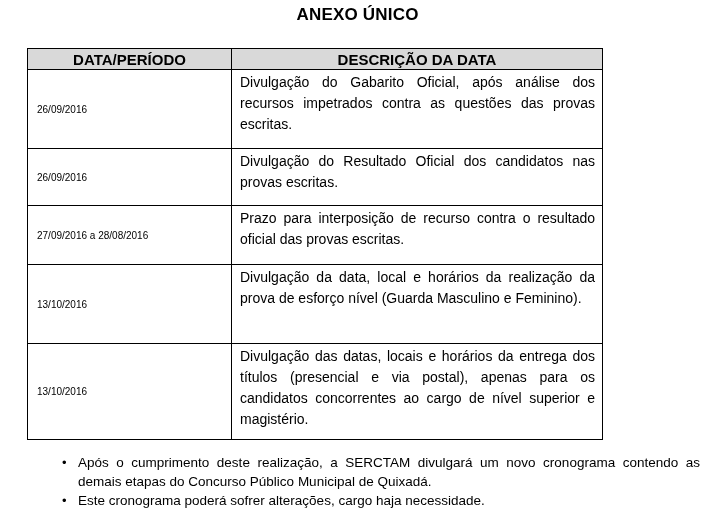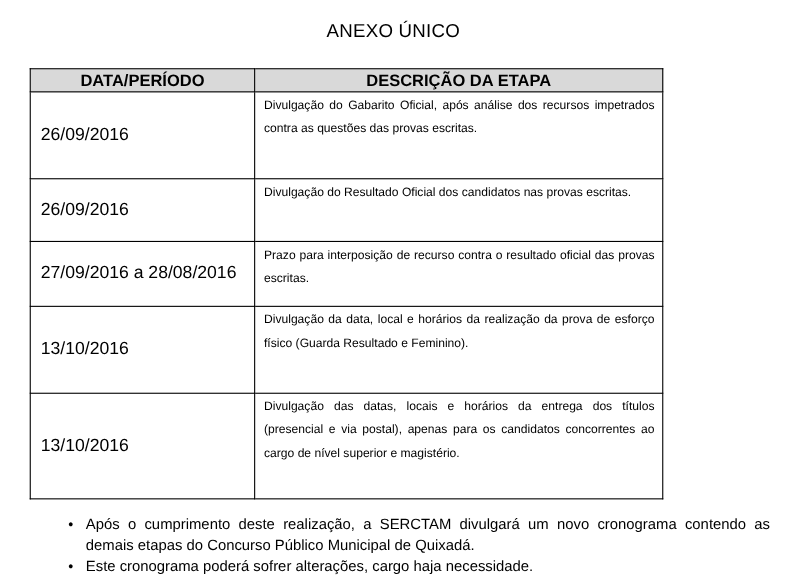--- a/index.html
+++ b/index.html
@@ -11,24 +11,24 @@
   * { box-sizing: border-box; }
   html, body {
     margin: 0; padding: 0;
     width: 715px; height: 529px;
     background: var(--page_bg);
     color: var(--text_color);
     font-family: "Liberation Sans", sans-serif;
     overflow: hidden;
   }
   .doc-title {
-    padding-top: 19px;
+    padding-top: 5px;
     text-align: center;
     font-size: 17px;
-    font-weight: normal;
+    font-weight: bold;
     letter-spacing: 0.2px;
   }
   table.schedule {
     border-collapse: collapse;
     table-layout: fixed;
     margin: 23px 0 0 27px;
     width: 575px;
   }
   table.schedule th,
   table.schedule td {
@@ -40,26 +40,26 @@
     font-weight: bold;
     text-align: center;
     height: 21px;
     padding: 1px 2px;
   }
   col.c-date { width: 204px; }
   col.c-desc { width: 371px; }
   td.date-cell {
     vertical-align: middle;
     padding: 2px 4px 2px 9px;
-    font-size: 16px;
+    font-size: 10px;
   }
   td.desc-cell {
     vertical-align: top;
     padding: 2px 7px 2px 8px;
-    font-size: 11px;
+    font-size: 14px;
     line-height: 21px;
     text-align: justify;
   }
   tr.r1 { height: 79px; }
   tr.r2 { height: 57px; }
   tr.r3 { height: 59px; }
   tr.r4 { height: 79px; }
   tr.r5 { height: 96px; }
   ul.notes {
     list-style: none;
@@ -89,39 +89,39 @@
 <div class="doc-title">ANEXO ÚNICO</div>
 
 <table class="schedule">
   <colgroup>
     <col class="c-date">
     <col class="c-desc">
   </colgroup>
   <thead>
     <tr>
       <th>DATA/PERÍODO</th>
-      <th>DESCRIÇÃO DA ETAPA</th>
+      <th>DESCRIÇÃO DA DATA</th>
     </tr>
   </thead>
   <tbody>
     <tr class="r1">
       <td class="date-cell">26/09/2016</td>
       <td class="desc-cell">Divulgação do Gabarito Oficial, após análise dos recursos impetrados contra as questões das provas escritas.</td>
     </tr>
     <tr class="r2">
       <td class="date-cell">26/09/2016</td>
       <td class="desc-cell">Divulgação do Resultado Oficial dos candidatos nas provas escritas.</td>
     </tr>
     <tr class="r3">
       <td class="date-cell">27/09/2016 a 28/08/2016</td>
       <td class="desc-cell">Prazo para interposição de recurso contra o resultado oficial das provas escritas.</td>
     </tr>
     <tr class="r4">
       <td class="date-cell">13/10/2016</td>
-      <td class="desc-cell">Divulgação da data, local e horários da realização da prova de esforço físico (Guarda Resultado e Feminino).</td>
+      <td class="desc-cell">Divulgação da data, local e horários da realização da prova de esforço nível (Guarda Masculino e Feminino).</td>
     </tr>
     <tr class="r5">
       <td class="date-cell">13/10/2016</td>
       <td class="desc-cell">Divulgação das datas, locais e horários da entrega dos títulos (presencial e via postal), apenas para os candidatos concorrentes ao cargo de nível superior e magistério.</td>
     </tr>
   </tbody>
 </table>
 
 <ul class="notes">
   <li>

